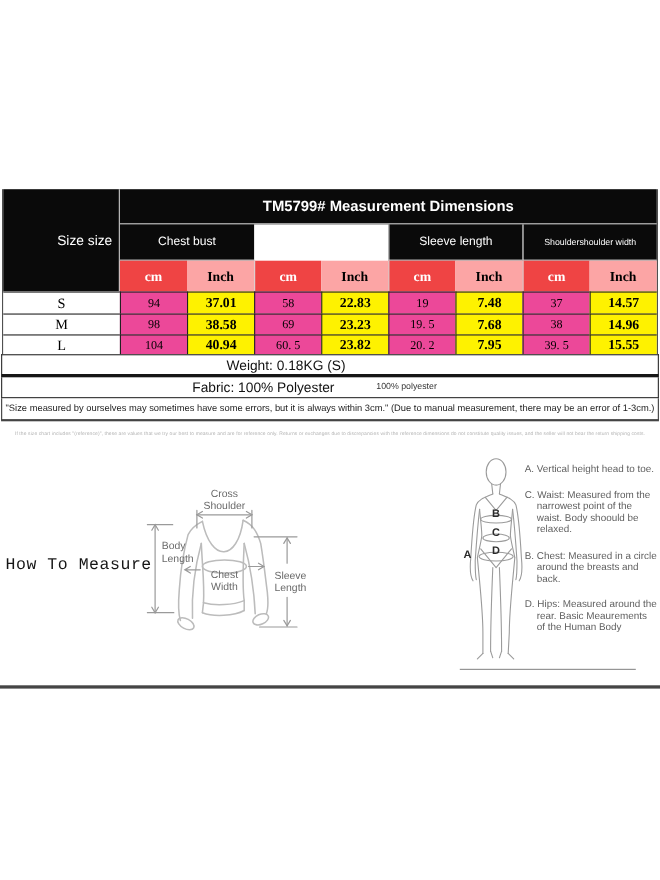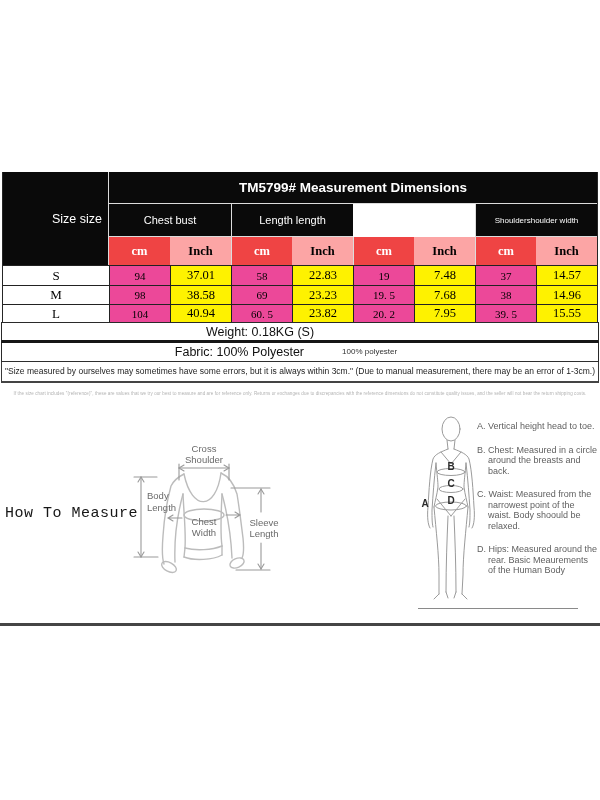--- a/index.html
+++ b/index.html
@@ -25,21 +25,21 @@
   .uc.yl{background:#fca5a5;color:#000;border-left:none;}
   .c1{grid-column:1}.c2{grid-column:2}.c3{grid-column:3}.c4{grid-column:4}.c5{grid-column:5}
   .c6{grid-column:6}.c7{grid-column:7}.c8{grid-column:8}.c9{grid-column:9}
   .r4{grid-row:4}.r5{grid-row:5}.r6{grid-row:6}
   .c2.uc{border-left:none;}
   .dc{display:flex;align-items:center;justify-content:center;background:#ec4899;color:#000;
       font-family:"Liberation Serif",serif;font-size:11px;
       border-left:1px solid #222;border-top:1px solid #222;}
   .dl{display:flex;align-items:center;justify-content:center;background:#fff;color:#000;
       font-family:"Liberation Serif",serif;font-size:13px;border-top:1px solid #222;}
-  .dc.yl{background:#fef200;font-weight:normal;font-size:12.5px;}
+  .dc.yl{background:#fef200;font-weight:bold;font-size:12.5px;}
 
   
   .wrow{position:absolute;left:1px;top:322px;width:598px;height:21px;box-sizing:border-box;
         border:1px solid #2a2a2a;border-bottom:3px solid #161616;
         display:flex;align-items:center;justify-content:center;font-size:12.5px;color:#111;}
   .wrow span{transform:translateX(-40px);}
   .frow{position:absolute;left:1px;top:343px;width:598px;height:18.5px;box-sizing:border-box;
         border-left:1px solid #2a2a2a;border-right:1px solid #2a2a2a;border-bottom:1.5px solid #2e2e2e;
         display:flex;align-items:center;justify-content:center;color:#111;padding-left:28px;}
   .frow .inner{display:flex;align-items:center;transform:translateX(-28px);font-size:12.5px;}
@@ -66,21 +66,21 @@
 </style>
 </head>
 <body>
 
 <div class="sheet">
 
   <div class="gt">
     <div class="hc sz">Size size</div>
     <div class="hc ttl">TM5799# Measurement Dimensions</div>
     <div class="hc gh g1">Chest bust</div>
-    <div class="hc gh g2">Length length</div>
+    <div class="hc gh g3">Sleeve length</div>
     <div class="hc gh g4">Shouldershoulder width</div>
 
     <div class="uc c2">cm</div>
     <div class="uc yl c3">Inch</div>
     <div class="uc c4">cm</div>
     <div class="uc yl c5">Inch</div>
     <div class="uc c6">cm</div>
     <div class="uc yl c7">Inch</div>
     <div class="uc c8">cm</div>
     <div class="uc yl c9">Inch</div>
@@ -196,21 +196,21 @@
       <path d="M24,179 L19,184 M31,177 L33,183 M47,179 L52,184 M41,177 L39,183"></path>
     </g>
     <text x="36" y="55" text-anchor="middle">B</text>
     <text x="36" y="72" text-anchor="middle">C</text>
     <text x="36" y="89" text-anchor="middle">D</text>
     <text x="10" y="92" text-anchor="middle" font-size="11">A</text>
   </svg>
 
   <div class="instr-block">
     <p class="instr">A. Vertical height head to toe.</p>
+    <p class="instr">C. Waist: Measured from the narrowest point of the waist. Body shoould be relaxed.</p>
     <p class="instr">B. Chest: Measured in a circle around the breasts and back.</p>
-    <p class="instr">C. Waist: Measured from the narrowest point of the waist. Body shoould be relaxed.</p>
     <p class="instr">D. Hips: Measured around the rear. Basic Meaurements of the Human Body</p>
   </div>
 
   <div class="bodyline"></div>
   <div class="botrule"></div>
 
 </div>
 
 </body></html>

